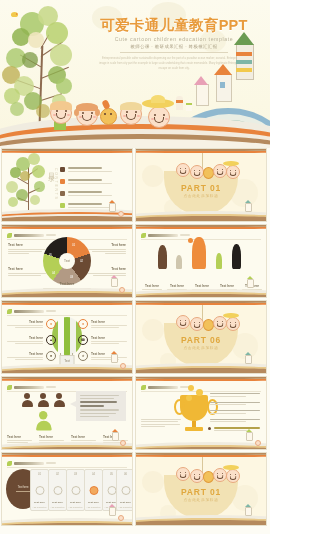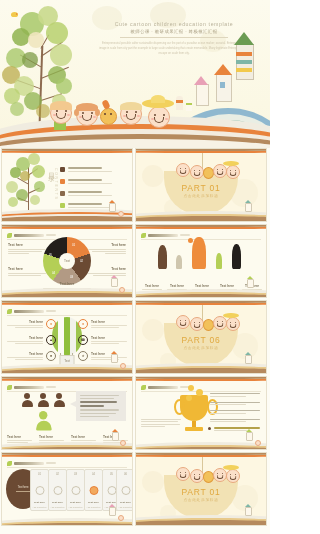--- a/index.html
+++ b/index.html
@@ -76,21 +76,21 @@
   .vert-cn{position:absolute;left:44px;top:18px;writing-mode:vertical-rl;
            font-size:7px;color:#cfc5a8;letter-spacing:2px;}
   .vert-en{position:absolute;left:52px;top:19px;writing-mode:vertical-rl;
            font-size:3.6px;color:#d8d0b6;letter-spacing:1.6px;}
 
   
   .part-slide{background:#fdf7e2;}
   .bowl{position:absolute;left:50%;top:22px;transform:translateX(-50%);
         width:74px;height:44px;background:#f2e2b4;border-radius:0 0 40px 40px;}
   .part-no{position:absolute;left:50%;top:34px;transform:translateX(-50%);
-           font-size:8.5px;font-weight:normal;color:#e0a83f;letter-spacing:.8px;white-space:nowrap;}
+           font-size:8.5px;font-weight:bold;color:#e0a83f;letter-spacing:.8px;white-space:nowrap;}
   .part-cn{position:absolute;left:50%;top:45px;transform:translateX(-50%);
            font-size:3.6px;color:#d9b469;letter-spacing:.8px;white-space:nowrap;}
   .pkid{position:absolute;width:12px;height:12px;border-radius:50%;
         background:#fbe0c9;border:.8px solid #e8a97f;}
   .pkid .pe{position:absolute;width:1.3px;height:1.3px;border-radius:50%;background:#6b4a33;top:4.2px;}
   .pkid .pe.l{left:2.6px;} .pkid .pe.r{right:2.6px;}
   .pkid .pm{position:absolute;left:50%;top:6px;transform:translateX(-50%);
             width:5px;height:3px;border:.8px solid #6b4a33;border-top:0;border-radius:0 0 6px 6px;}
   .ghost{position:absolute;border-radius:50%;background:#f6edd2;}
   .pie-hub{position:absolute;left:50%;top:50%;transform:translate(-50%,-50%);
@@ -197,20 +197,21 @@
       <div class="blob" style="left:24px;top:92px;width:18px;height:18px;background:#8fb34f;opacity:.75;"></div>
       <div class="blob" style="left:52px;top:94px;width:14px;height:14px;background:#c9d98c;opacity:.8;"></div>
       <div class="blob" style="left:10px;top:102px;width:14px;height:14px;background:#a8c86a;opacity:.7;"></div>
       <div class="blob" style="left:36px;top:104px;width:14px;height:14px;background:#b7a742;opacity:.6;"></div>
 
       <div style="position:absolute;left:11px;top:12px;width:7px;height:5px;background:#f2c94c;border-radius:50% 50% 40% 40%;"></div>
       <div style="position:absolute;left:16px;top:13px;width:0;height:0;border-top:1.5px solid transparent;border-bottom:1.5px solid transparent;border-left:2.5px solid #e8833c;"></div>
     </div>
 
     <div class="title-wrap">
+      <div class="main-title">可爱卡通儿童教育PPT</div>
       <div class="sub-title">Cute cartoon children education template</div>
       <div class="sub-cn">教师公课 · 教研成果汇报 · 终极模汇汇报</div>
       <div class="rule"></div>
       <div class="desc">Entrepreneurial possible safter sustainable dispensing our the part of a paradise ocean marker; ocearial. Entrepreneurtier image in scale from city part the example to large scale undertaking that create memorable. Many legitimate Entrepreneurship escape on scale from city.</div>
     </div>
 
     <div>
       <div style="position:absolute;left:168px;top:108px;width:120px;height:90px;border-radius:50%;background:#8fb8cf;"></div>
       <div style="position:absolute;left:174px;top:114px;width:110px;height:84px;border-radius:50%;background:#e9eee4;"></div>
       <div style="position:absolute;left:180px;top:120px;width:100px;height:76px;border-radius:50%;background:#7fb6a6;"></div>

